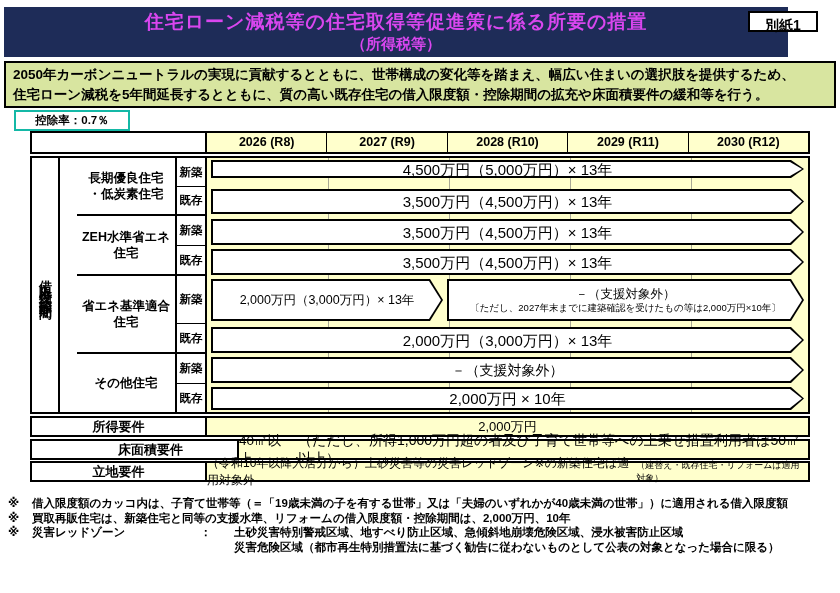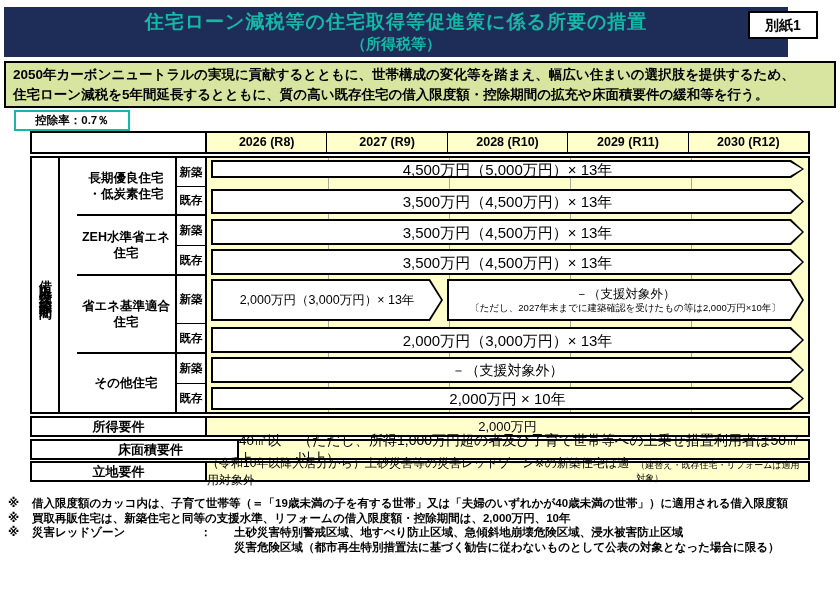--- a/index.html
+++ b/index.html
@@ -4,24 +4,24 @@
 <style>
   * { margin:0; padding:0; box-sizing:border-box; }
   html,body { background:#ffffff; }
   .page {
     position:relative; width:840px; height:593px; background:#ffffff;
     font-family:"Liberation Sans","DejaVu Sans",sans-serif; color:#000;
     overflow:hidden;
   }
   
   .titlebar { position:absolute; left:4px; top:7px; width:784px; height:50px;
-    background:#1e2c58; color:#14b8a6; text-align:center; }
+    background:#1e2c58; color:#d946ef; text-align:center; }
   .title-main { padding-top:3px; font-size:19px; font-weight:bold; line-height:24px; letter-spacing:1px; }
   .title-sub  { font-size:15px; font-weight:bold; line-height:20px; }
-  .besshi { position:absolute; right:22px; top:11px; width:70px; height:28px;
+  .besshi { position:absolute; right:22px; top:11px; width:70px; height:21px;
     background:#fff; border:2px solid #000; color:#000; font-size:14px; font-weight:bold;
     line-height:24px; text-align:center; }
   
   .summary { position:absolute; left:4px; top:61px; width:832px; height:47px;
     background:#d8e5a0; border:2px solid #000; font-size:13.5px; font-weight:bold;
     line-height:20px; padding:2px 7px 0 7px; }
   
   .ratebox { position:absolute; left:14px; top:110px; width:116px; height:21px;
     background:#fff; border:2px solid #14b8a6; font-size:11.5px; font-weight:bold;
     text-align:center; line-height:17px; }

